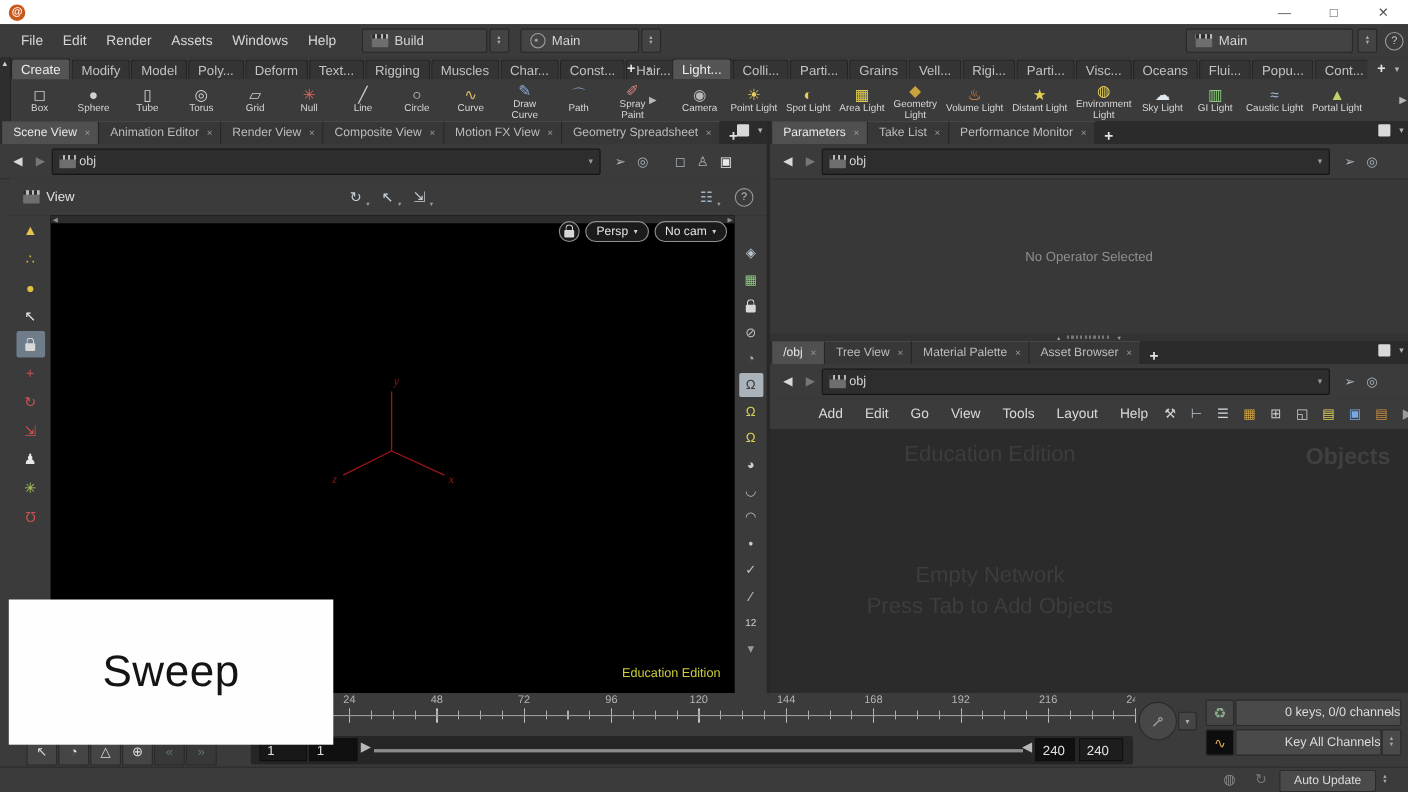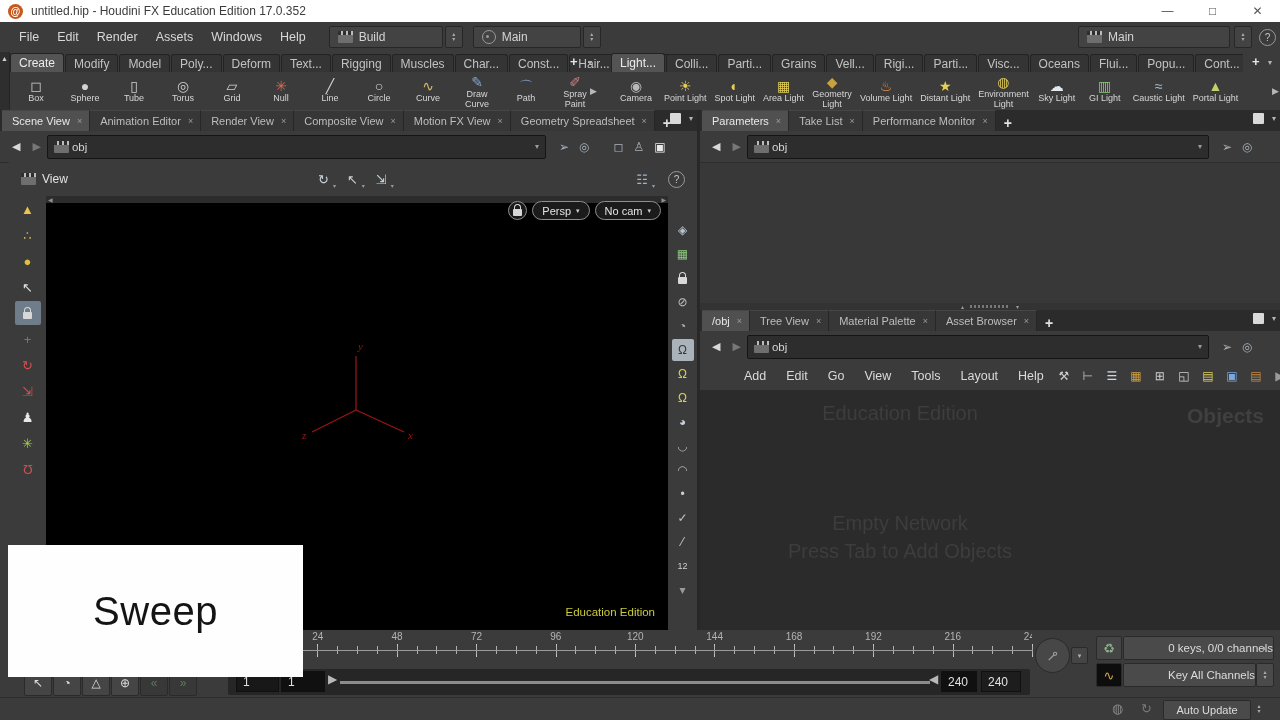--- a/index.html
+++ b/index.html
@@ -176,21 +176,20 @@
                  display:flex;align-items:center;justify-content:center;}
   #sweep-overlay span{font-size:40px;color:#141414;letter-spacing:0.5px;}
 </style>
 </head>
 <body>
 
 <div id="app">
 
   <div id="titlebar">
     <span id="houdini-logo">@</span>
-    <span>untitled.hip - Houdini FX Education Edition 17.0.352</span>
     <div id="win-controls">
 
     <span class="win-btn">—</span>
         <span class="win-btn">□</span>
         <span class="win-btn">✕</span>
       </div>
   </div>
 
   <div id="menubar">
     <div class="flex" style="margin-left:10px;">
@@ -673,20 +672,23 @@
     <div class="pathbar" style="top:21px;">
       <span class="nav-arrow" style="margin-left:6px;">◀</span>
       <span class="nav-arrow dim">▶</span>
       <div class="path-combo" style="width:448px;">
         <span class="clapper"></span>
         <span>obj</span>
         <span class="combo-arr">▾</span>
       </div>
       <span class="bar-ic" style="margin-left:8px;">➢</span>
       <span class="bar-ic">◎</span>
+    </div>
+    <div id="params-body">
+      <span>No Operator Selected</span>
     </div>
   </div>
 
   <div id="h-splitter">
     <span class="mini">▴</span>
     <span class="dots"></span>
     <span class="mini">▾</span>
   </div>
 
   <div id="network-pane">

